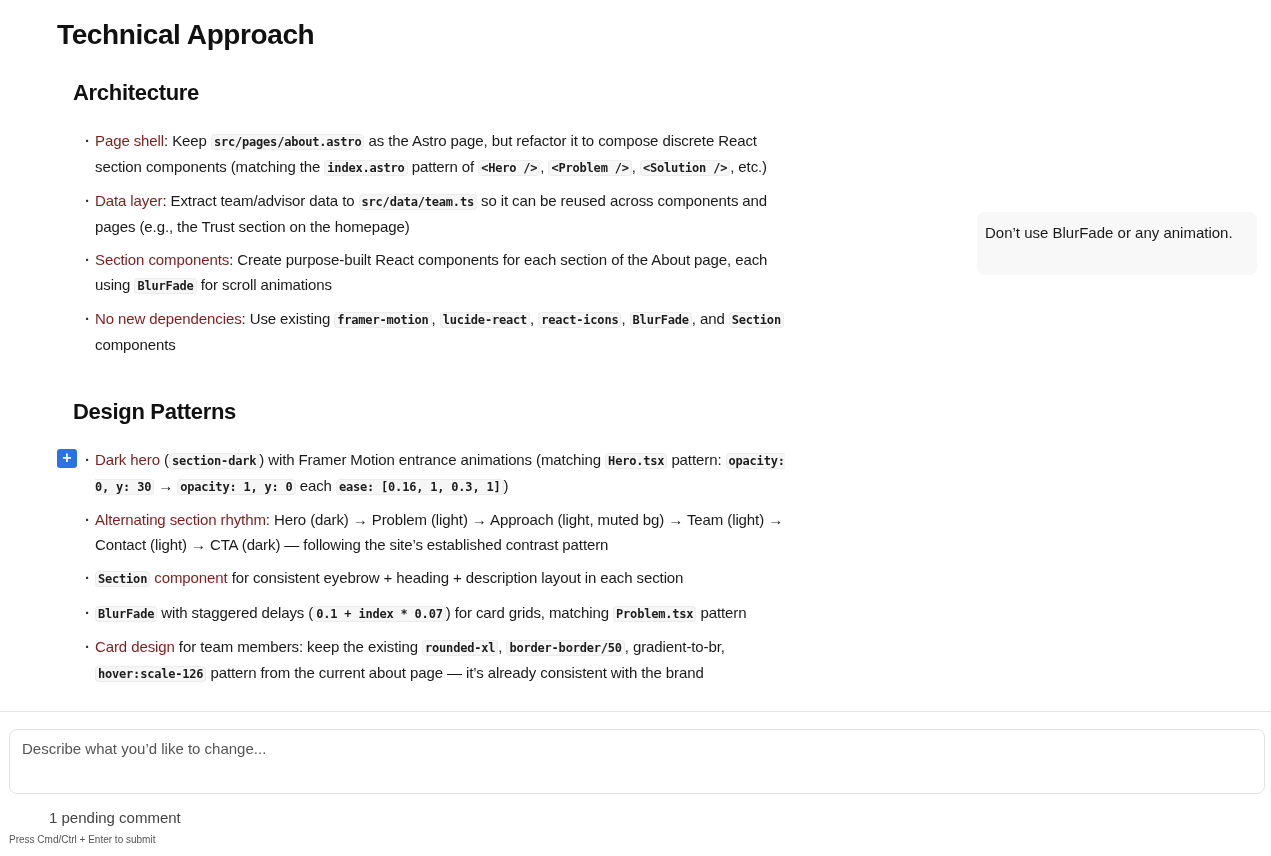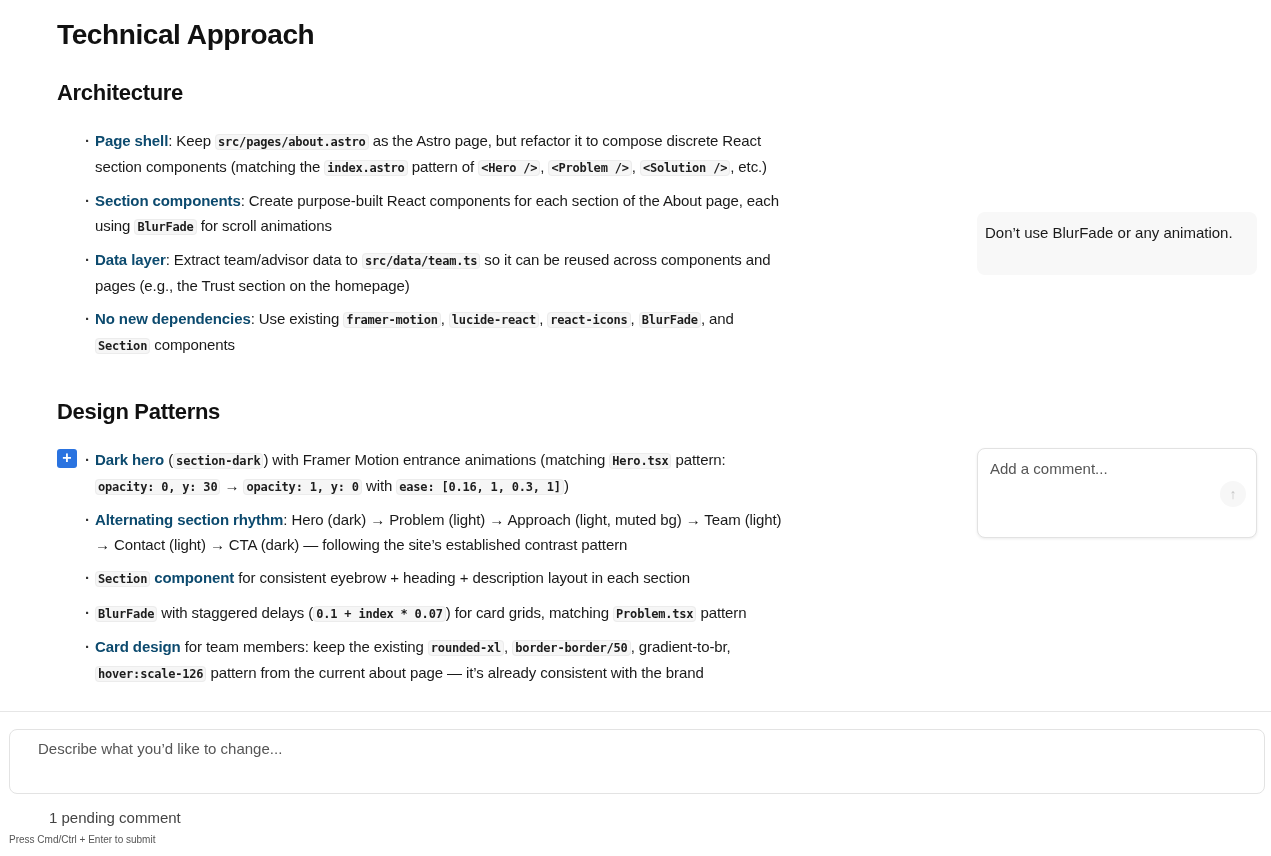--- a/index.html
+++ b/index.html
@@ -16,34 +16,34 @@
       overflow: hidden;
     }
     .doc { position: absolute; left: 57px; top: 0; width: 740px; }
 
     h1.title {
       position: absolute; left: 0; top: 16px;
       font-size: 28px; font-weight: 700; letter-spacing: -0.4px; line-height: 38px;
       white-space: nowrap;
     }
     h2.sec {
-      position: absolute; left: 0;
+      position: absolute; left: 16px;
       font-size: 22px; font-weight: 700; letter-spacing: -0.3px; line-height: 30px;
       white-space: nowrap;
     }
     ul.items { position: absolute; left: 38px; width: 690px; list-style: none; }
     ul.items li {
       position: relative; font-size: 15px; line-height: 24.5px; color: #1a1a1a;
       margin-bottom: 9px; letter-spacing: -0.1px;
     }
     ul.items li::before {
       content: "\00B7"; position: absolute; left: -10px; top: 0; font-weight: 700;
       color: #333;
     }
-    b { font-weight: 700; color: #0c4a6e; }
+    b { font-weight: 400; color: #7f1d1d; }
     code {
       font-family: "DejaVu Sans Mono", "Liberation Mono", monospace;
       font-size: 12px; font-weight: 700; color: #1d1d1d;
       background: #f6f6f6; border: 1px solid #ececec; border-radius: 4px;
       padding: 0 2px; letter-spacing: -0.2px;
     }
 
     .add-btn {
       position: absolute; left: 57px; top: 449px; width: 20px; height: 19px;
       background: #2a73e0; border-radius: 3px; color: #fff;
@@ -74,21 +74,21 @@
       font-size: 14px; line-height: 26px; text-align: center; cursor: pointer;
     }
 
     .footer {
       position: absolute; left: 0; top: 711px; width: 1271px; height: 145px;
       background: #fff; border-top: 1px solid #e6e6e6;
     }
     .footer textarea {
       position: absolute; left: 9px; top: 17px; width: 1256px; height: 65px;
       border: 1px solid #e3e3e3; border-radius: 8px; outline: none; resize: none;
-      padding: 10px 28px; font-family: "Liberation Sans", "DejaVu Sans", sans-serif;
+      padding: 10px 12px; font-family: "Liberation Sans", "DejaVu Sans", sans-serif;
       font-size: 15px; color: #222;
     }
     .footer textarea::placeholder { color: #555; }
     .pending {
       position: absolute; left: 9px; top: 97px; font-size: 15px; color: #444; margin-left: 40px;
     }
     .hint {
       position: absolute; left: 9px; top: 122px; font-size: 10px; color: #555;
     }
     .req-btn {
@@ -102,47 +102,41 @@
 <body>
 
 <div class="page">
   <div class="doc-scroll">
     <div class="doc">
       <h1 class="title">Technical Approach</h1>
 
       <h2 class="sec" style="top:78px">Architecture</h2>
       <ul class="items" style="top:129px">
           <li><b>Page shell</b><span>: Keep </span><code>src/pages/about.astro</code><span> as the Astro page, but refactor it to compose discrete React section components (matching the </span><code>index.astro</code><span> pattern of </span><code>&lt;Hero /&gt;</code><span>, </span><code>&lt;Problem /&gt;</code><span>, </span><code>&lt;Solution /&gt;</code><span>, etc.)</span></li>
+          <li><b>Data layer</b><span>: Extract team/advisor data to </span><code>src/data/team.ts</code><span> so it can be reused across components and pages (e.g., the Trust section on the homepage)</span></li>
           <li><b>Section components</b><span>: Create purpose-built React components for each section of the About page, each using </span><code>BlurFade</code><span> for scroll animations</span></li>
-          <li><b>Data layer</b><span>: Extract team/advisor data to </span><code>src/data/team.ts</code><span> so it can be reused across components and pages (e.g., the Trust section on the homepage)</span></li>
           <li><b>No new dependencies</b><span>: Use existing </span><code>framer-motion</code><span>, </span><code>lucide-react</code><span>, </span><code>react-icons</code><span>, </span><code>BlurFade</code><span>, and </span><code>Section</code><span> components</span></li>
         </ul>
 
       <h2 class="sec" style="top:397px">Design Patterns</h2>
       <ul class="items" style="top:448px">
-          <li><b>Dark hero</b><span> (</span><code>section-dark</code><span>) with Framer Motion entrance animations (matching </span><code>Hero.tsx</code><span> pattern: </span><code>opacity: 0, y: 30</code><span> → </span><code>opacity: 1, y: 0</code><span> with </span><code>ease: [0.16, 1, 0.3, 1]</code><span>)</span></li>
+          <li><b>Dark hero</b><span> (</span><code>section-dark</code><span>) with Framer Motion entrance animations (matching </span><code>Hero.tsx</code><span> pattern: </span><code>opacity: 0, y: 30</code><span> → </span><code>opacity: 1, y: 0</code><span> each </span><code>ease: [0.16, 1, 0.3, 1]</code><span>)</span></li>
           <li><b>Alternating section rhythm</b><span>: Hero (dark) → Problem (light) → Approach (light, muted bg) → Team (light) → Contact (light) → CTA (dark) — following the site’s established contrast pattern</span></li>
           <li><code>Section</code><b> component</b><span> for consistent eyebrow + heading + description layout in each section</span></li>
           <li><code>BlurFade</code><span> with staggered delays (</span><code>0.1 + index * 0.07</code><span>) for card grids, matching </span><code>Problem.tsx</code><span> pattern</span></li>
           <li><b>Card design</b><span> for team members: keep the existing </span><code>rounded-xl</code><span>, </span><code>border-border/50</code><span>, gradient-to-br, </span><code>hover:scale-126</code><span> pattern from the current about page — it’s already consistent with the brand</span></li>
         </ul>
     </div>
   </div>
 
   <div class="add-btn">
     <span>+</span>
   </div>
 
   <div class="comment-card">Don’t use BlurFade or any animation.</div>
 
-  <div class="comment-input-box">
-    <textarea placeholder="Add a comment..." style=""></textarea>
-    <div class="send-btn">
-      <span>↑</span>
-    </div>
-  </div>
 
   <div class="footer">
     <textarea placeholder="Describe what you’d like to change..." style=""></textarea>
     <div class="pending">1 pending comment</div>
     <div class="hint">Press Cmd/Ctrl + Enter to submit</div>
   </div>
 </div>
 
 </body></html>

